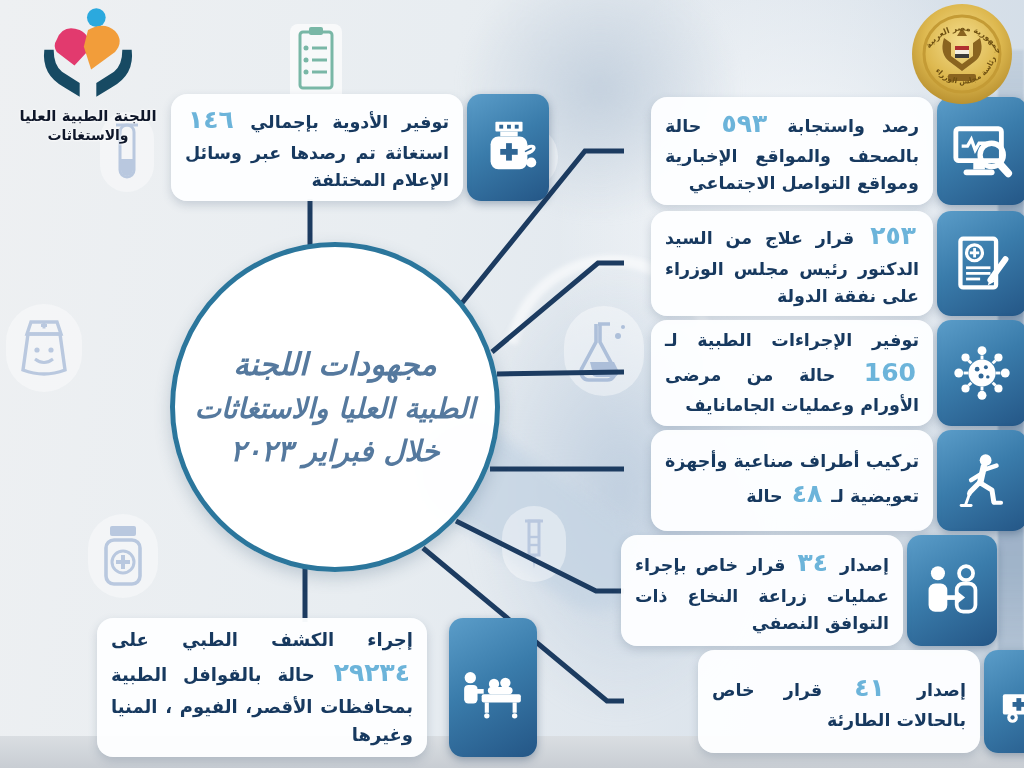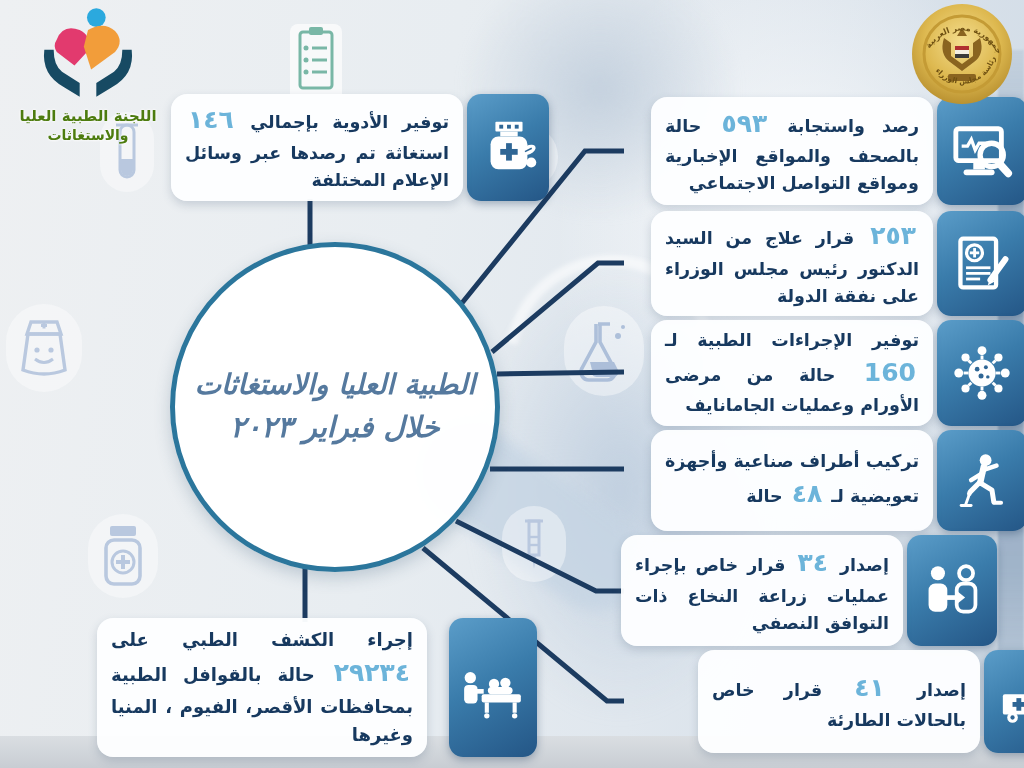--- a/index.html
+++ b/index.html
@@ -42,21 +42,21 @@
   .tile{flex:0 0 auto;border-radius:14px;display:flex;align-items:center;justify-content:center;
     background:linear-gradient(150deg,#5b9dc9 0%,#3a7cab 45%,#245686 100%);
     box-shadow:0 3px 8px rgba(25,55,90,.35);}
   .card{background:rgba(253,254,255,.97);border-radius:16px;flex:1 1 auto;
     box-shadow:0 4px 10px rgba(70,90,120,.22);display:flex;align-items:center;padding:4px 14px;box-sizing:border-box;}
   .card p{margin:0;width:100%;font-weight:bold;color:#17395f;font-size:17.5px;line-height:1.55;
     text-align:justify;}
   .num{color:#6cb4da;font-size:25px;margin:0 3px;}
   
   .logo{left:8px;top:6px;width:160px;z-index:40;text-align:center;}
-  .logo-text{font-weight:bold;color:#4d7c0f;text-shadow:0 0 3px #fff,0 0 3px #fff;line-height:1.35;}
+  .logo-text{font-weight:bold;color:#0f172a;text-shadow:0 0 3px #fff,0 0 3px #fff;line-height:1.35;}
   .lt1{font-size:15px;} .lt2{font-size:14px;}
   .emblem{right:10px;top:2px;z-index:40;}
 </style>
 </head>
 <body>
 
 <div class="abs photo-base"></div>
 <div class="abs coat"></div>
 <div class="abs shoulder"></div>
 <div class="abs torso-shadow"></div>
@@ -170,20 +170,21 @@
     <rect x="45" y="44" width="14" height="4" fill="#b03030"></rect>
     <rect x="45" y="48" width="14" height="4" fill="#f4efe2"></rect>
     <rect x="45" y="52" width="14" height="4" fill="#3a3a3a"></rect>
     <rect x="38" y="72" width="28" height="7" rx="2" fill="#8a6420"></rect>
     <text font-size="8" fill="#6e5012" font-weight="bold"><textPath href="#arcT" startOffset="12%">جمهورية مصر العربية</textPath></text>
     <text font-size="7.5" fill="#6e5012" font-weight="bold"><textPath href="#arcB" startOffset="16%">رئاسة مجلس الوزراء</textPath></text>
   </svg>
 </div>
 
 <div class="abs circle">
+  <div class="c1">مجهودات اللجنة</div>
   <div class="c2">الطبية العليا والاستغاثات</div>
   <div class="c3">خلال فبراير ٢٠٢٣</div>
 </div>
 
 <div class="stat" style="left:142px;top:94px;width:378px;height:107px;">
   <div class="tile" style="width:82px;height:107px;">
     <svg width="62" height="62" viewBox="0 0 64 64">
         <rect x="19" y="5" width="28" height="10" rx="1" fill="#fff"></rect>
         <rect x="23" y="8" width="4" height="4" fill="#2f6695"></rect>
         <rect x="31" y="8" width="4" height="4" fill="#2f6695"></rect>

